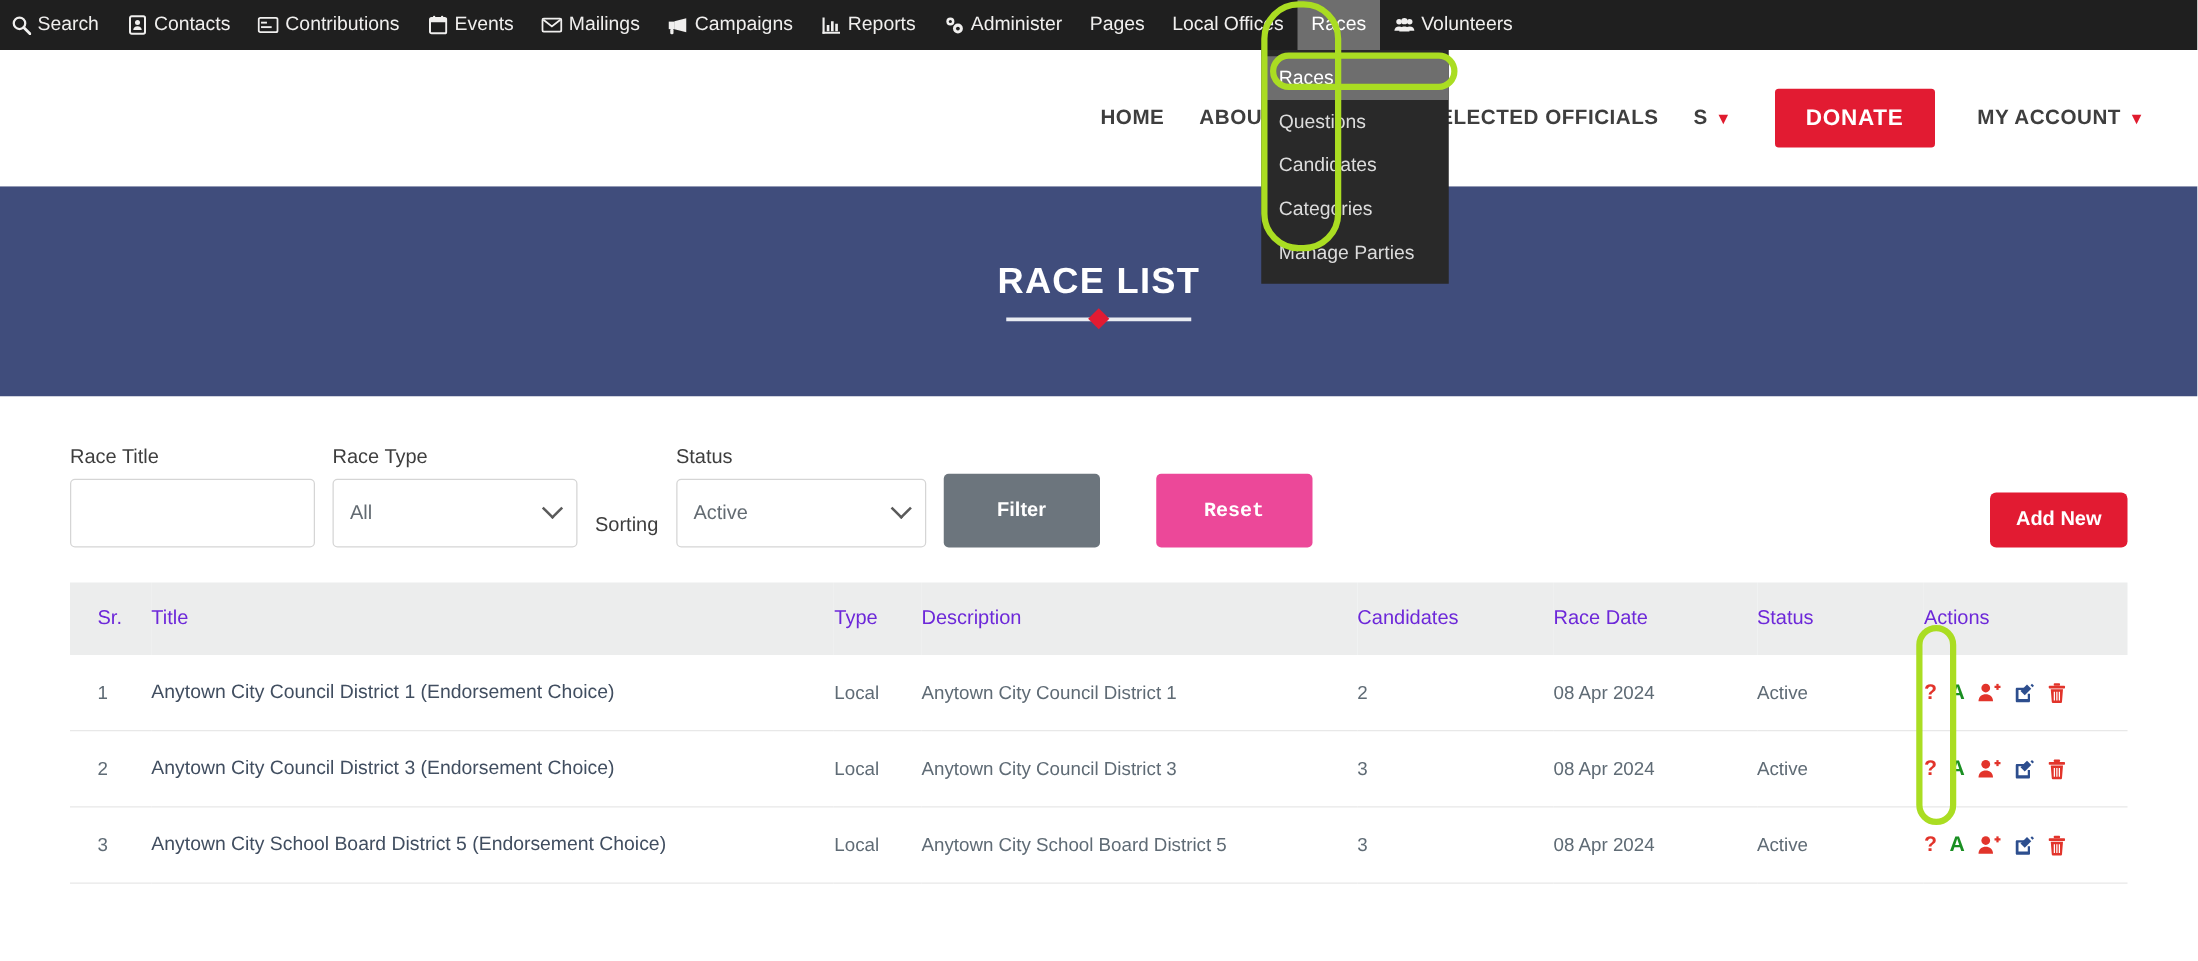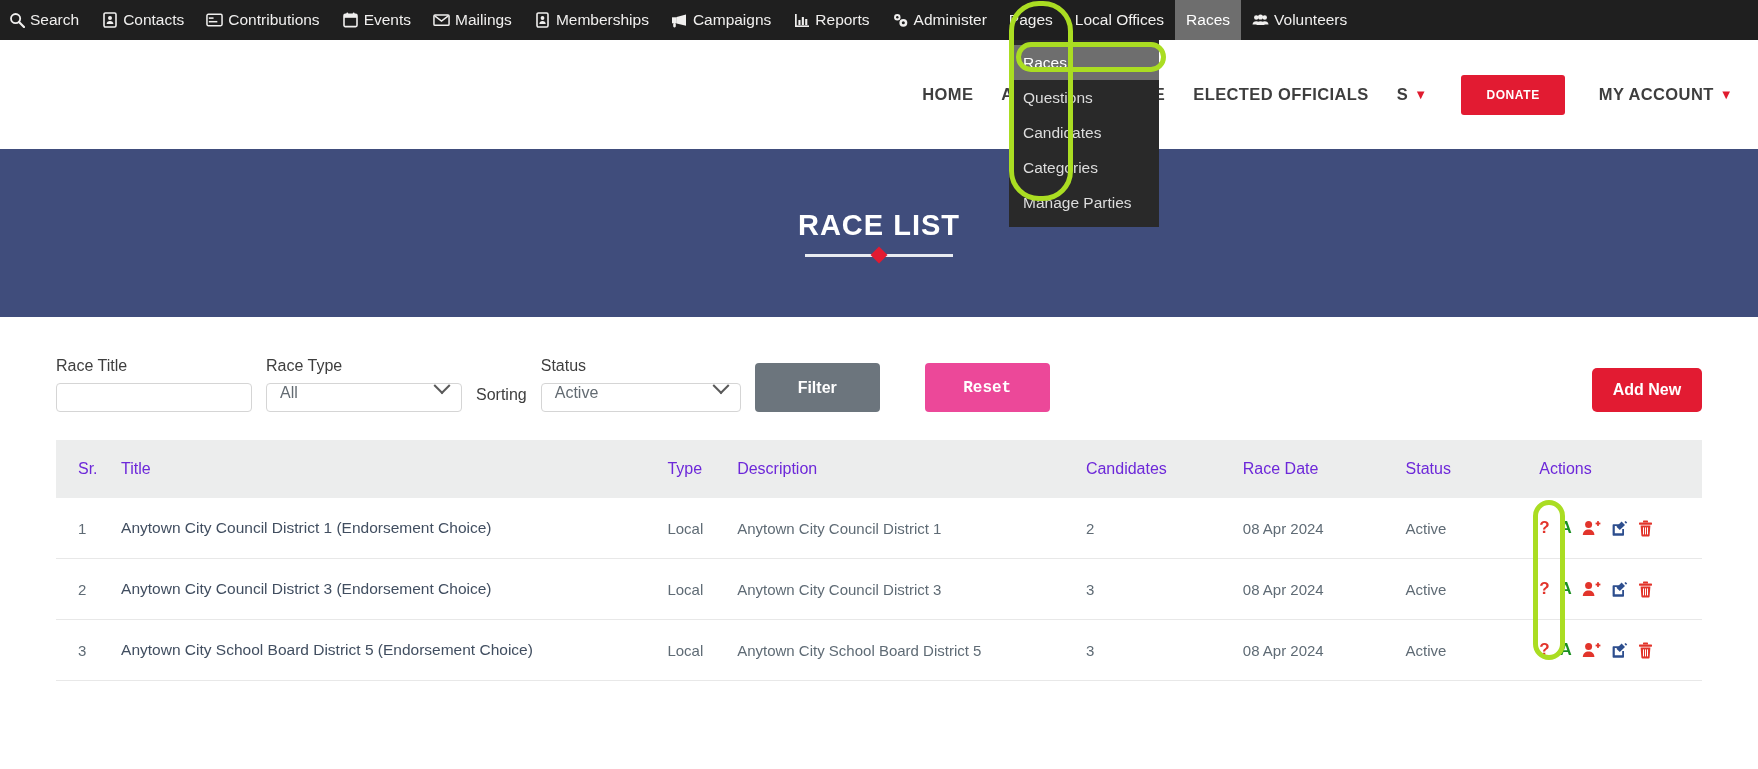--- a/index.html
+++ b/index.html
@@ -74,21 +74,21 @@
   #hl-races-item { left: 1016px; top: 42px; width: 150px; height: 30px; border-radius: 15px; }
   #hl-actions { left: 1533px; top: 500px; width: 32px; height: 160px; border-radius: 16px; }
 
   
   .site-header {
     height: 109px;
     background: #ffffff;
     display: flex;
     align-items: center;
     justify-content: flex-end;
-    padding-right: 25px;
+    padding-right: 42px;
     position: relative;
     z-index: 10;
   }
   .site-nav {
     display: flex;
     align-items: center;
     gap: 28px;
   }
   .site-nav a {
     color: #3e3e3e;
@@ -99,21 +99,21 @@
     white-space: nowrap;
     display: flex;
     align-items: center;
     gap: 6px;
     cursor: pointer;
   }
   .caret { color: #e01b2e; font-size: 13px; line-height: 1; }
   .btn-donate {
     background: #e21b32;
     color: #fff;
-    font-size: 12px;
+    font-size: 18px;
     font-weight: bold;
     letter-spacing: .6px;
     padding: 13px 25px;
     border: none;
     border-radius: 3px;
     cursor: pointer;
     margin: 0 6px;
     font-family: inherit;
   }
 
@@ -152,44 +152,45 @@
     margin-bottom: 28px;
   }
   .fgroup { display: flex; flex-direction: column; }
   .fgroup label {
     font-size: 16px;
     color: #3e3e3e;
     margin-bottom: 8px;
   }
   .fgroup input[type=text],
   .fgroup .sel-wrap {
-    height: 29px;
+    height: 55px;
     border: 1px solid #d5d5d5;
     border-radius: 4px;
     background: #fff;
     font-size: 16px;
     color: #636b72;
     font-family: inherit;
     padding: 0 13px;
     display: flex;
+    align-items: center;
   }
   .fgroup input[type=text] { width: 196px; outline: none; }
   .sel-wrap { justify-content: space-between; cursor: pointer; }
   .w-racetype { width: 196px; }
   .w-sorting { width: 198px; }
   .w-status { width: 200px; }
   .chev {
     width: 12px; height: 12px;
     border-right: 2px solid #5a5a5a;
     border-bottom: 2px solid #5a5a5a;
     transform: rotate(45deg) translate(-3px,-3px);
     flex: 0 0 auto;
   }
   .btn {
-    height: 49px;
+    height: 59px;
     border: none;
     border-radius: 4px;
     color: #fff;
     font-size: 16px;
     font-weight: bold;
     cursor: pointer;
     font-family: inherit;
   }
   .btn-filter { background: #6c757d; width: 125px; }
   .btn-reset { background: #ec4899; width: 125px; margin-left: 31px; font-family: Liberation Mono, monospace; }
@@ -286,30 +287,20 @@
   <div class="admin-item">
     <span class="admin-ico">
       <svg width="18" height="14" viewBox="0 0 18 14">
           <rect x="1" y="1.6" width="16" height="11" rx="1.2" fill="none" stroke="#f0efee" stroke-width="1.6"></rect>
           <path d="M1.8 2.6l7.2 5.6 7.2-5.6" fill="none" stroke="#f0efee" stroke-width="1.6"></path>
         </svg>
     </span>
     <span>Mailings</span>
   </div>
 
-  <div class="admin-item">
-    <span class="admin-ico">
-      <svg width="13" height="16" viewBox="0 0 13 16">
-          <rect x="1" y="1" width="11" height="14" rx="1.4" fill="none" stroke="#f0efee" stroke-width="1.6"></rect>
-          <circle cx="6.5" cy="6" r="1.9" fill="#f0efee"></circle>
-          <path d="M3.3 12c0-1.8 1.5-2.9 3.2-2.9S9.7 10.2 9.7 12z" fill="#f0efee"></path>
-        </svg>
-    </span>
-    <span>Memberships</span>
-  </div>
 
   <div class="admin-item">
     <span class="admin-ico">
       <svg width="17" height="15" viewBox="0 0 17 15">
           <path d="M15 1.6v11.2L5.6 10.4V4z" fill="#f0efee"></path>
           <rect x="1" y="4.3" width="4.8" height="6" fill="#f0efee"></rect>
           <rect x="2.2" y="10" width="2.6" height="4.4" rx="1.1" fill="#f0efee"></rect>
         </svg>
     </span>
     <span>Campaigns</span>

